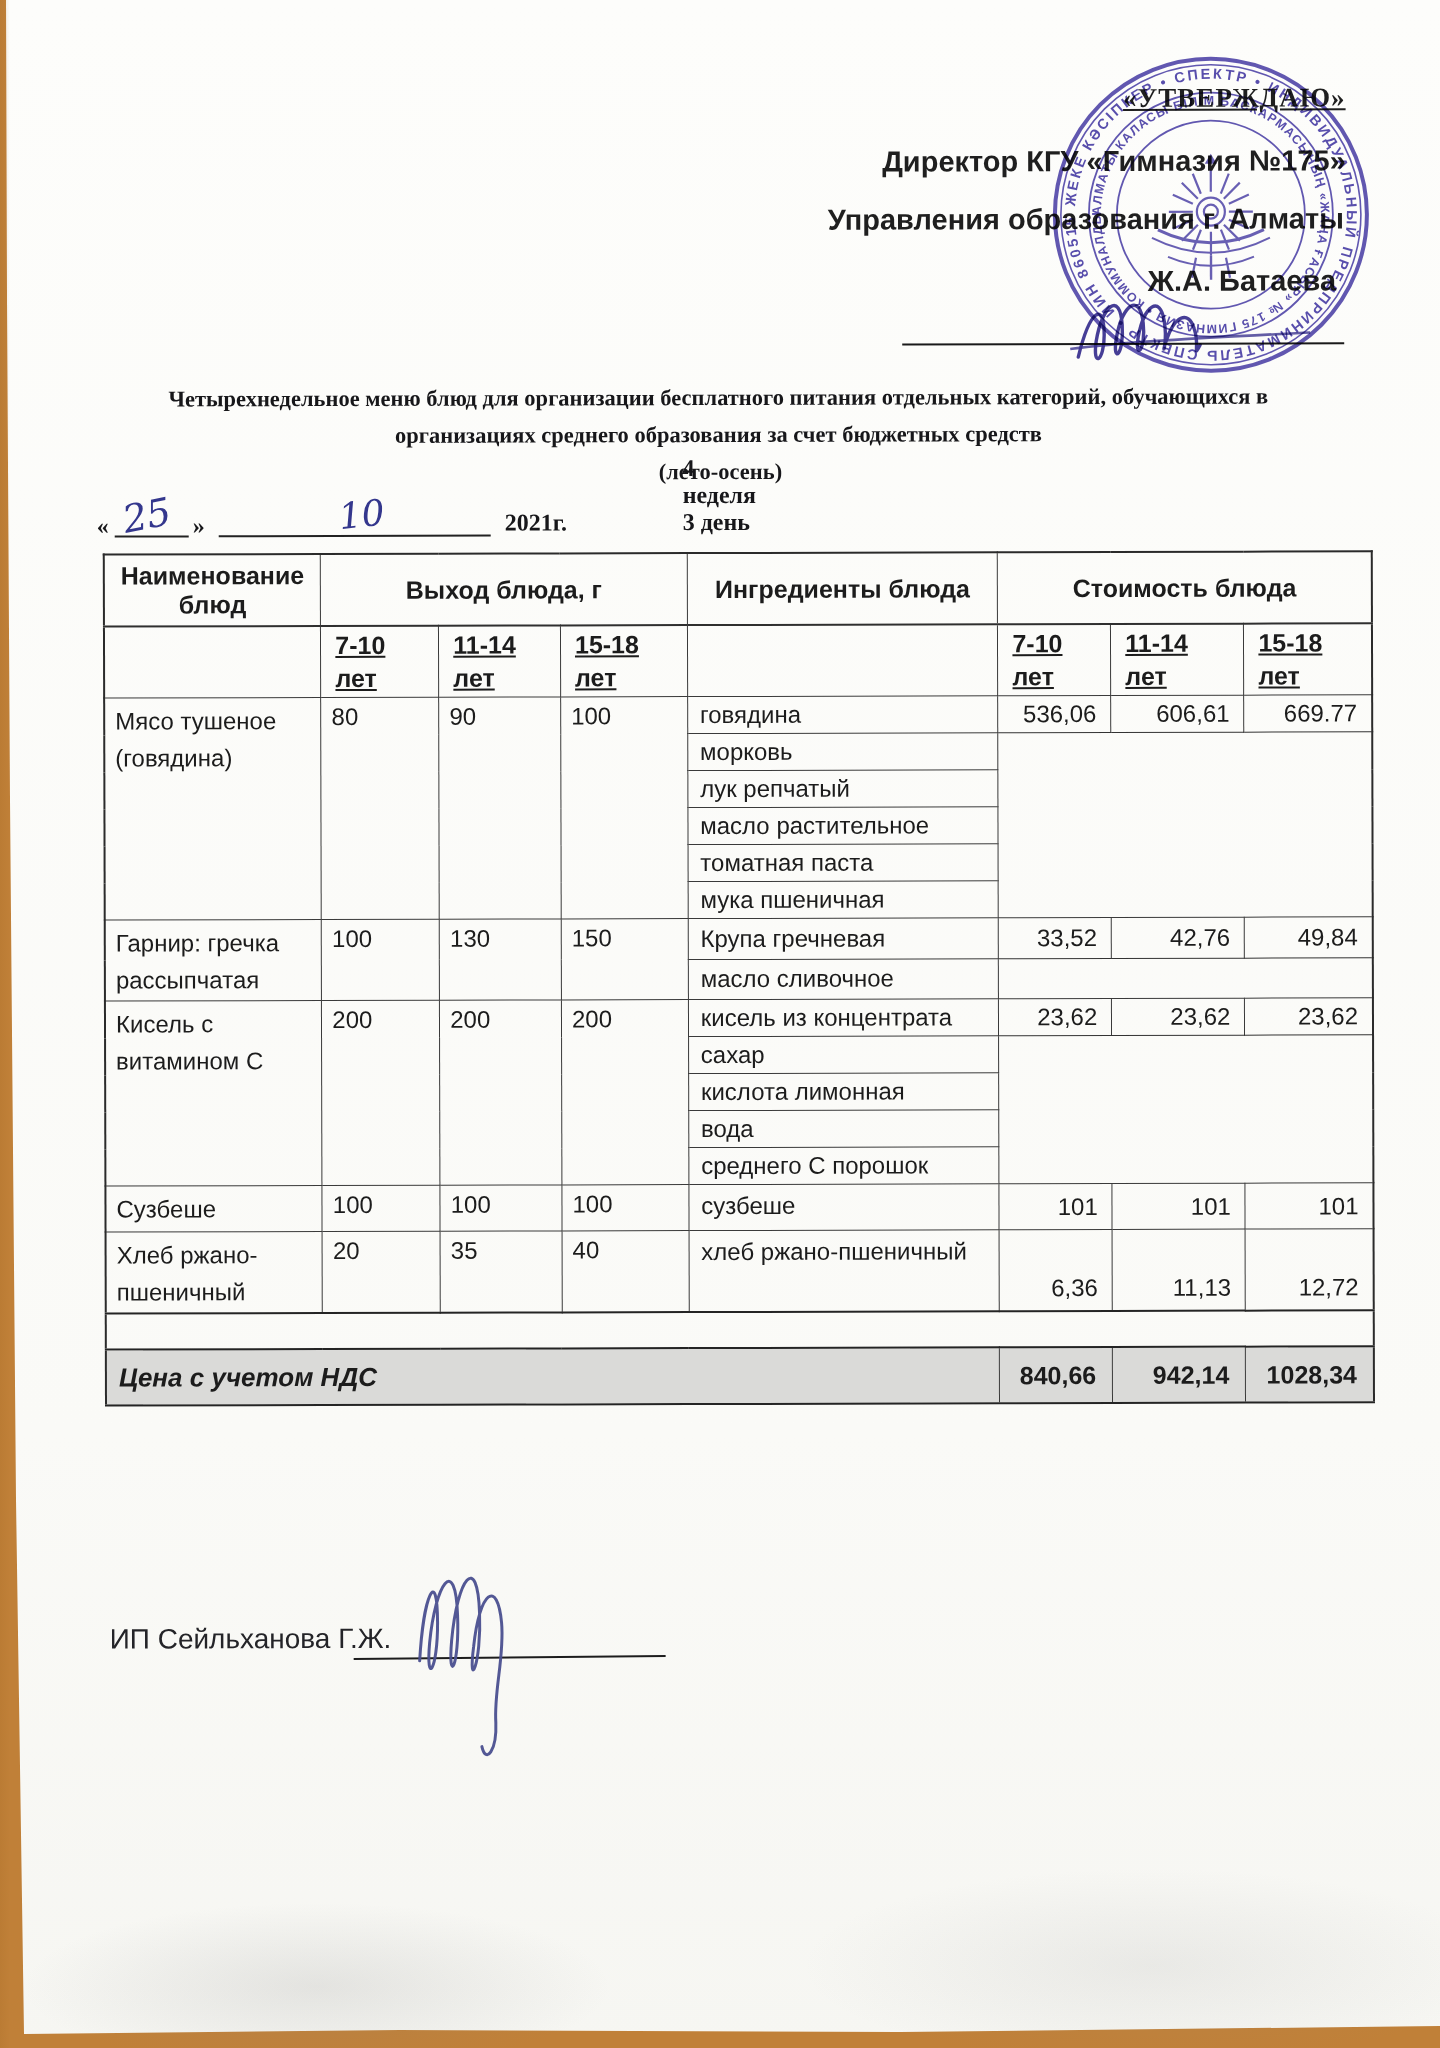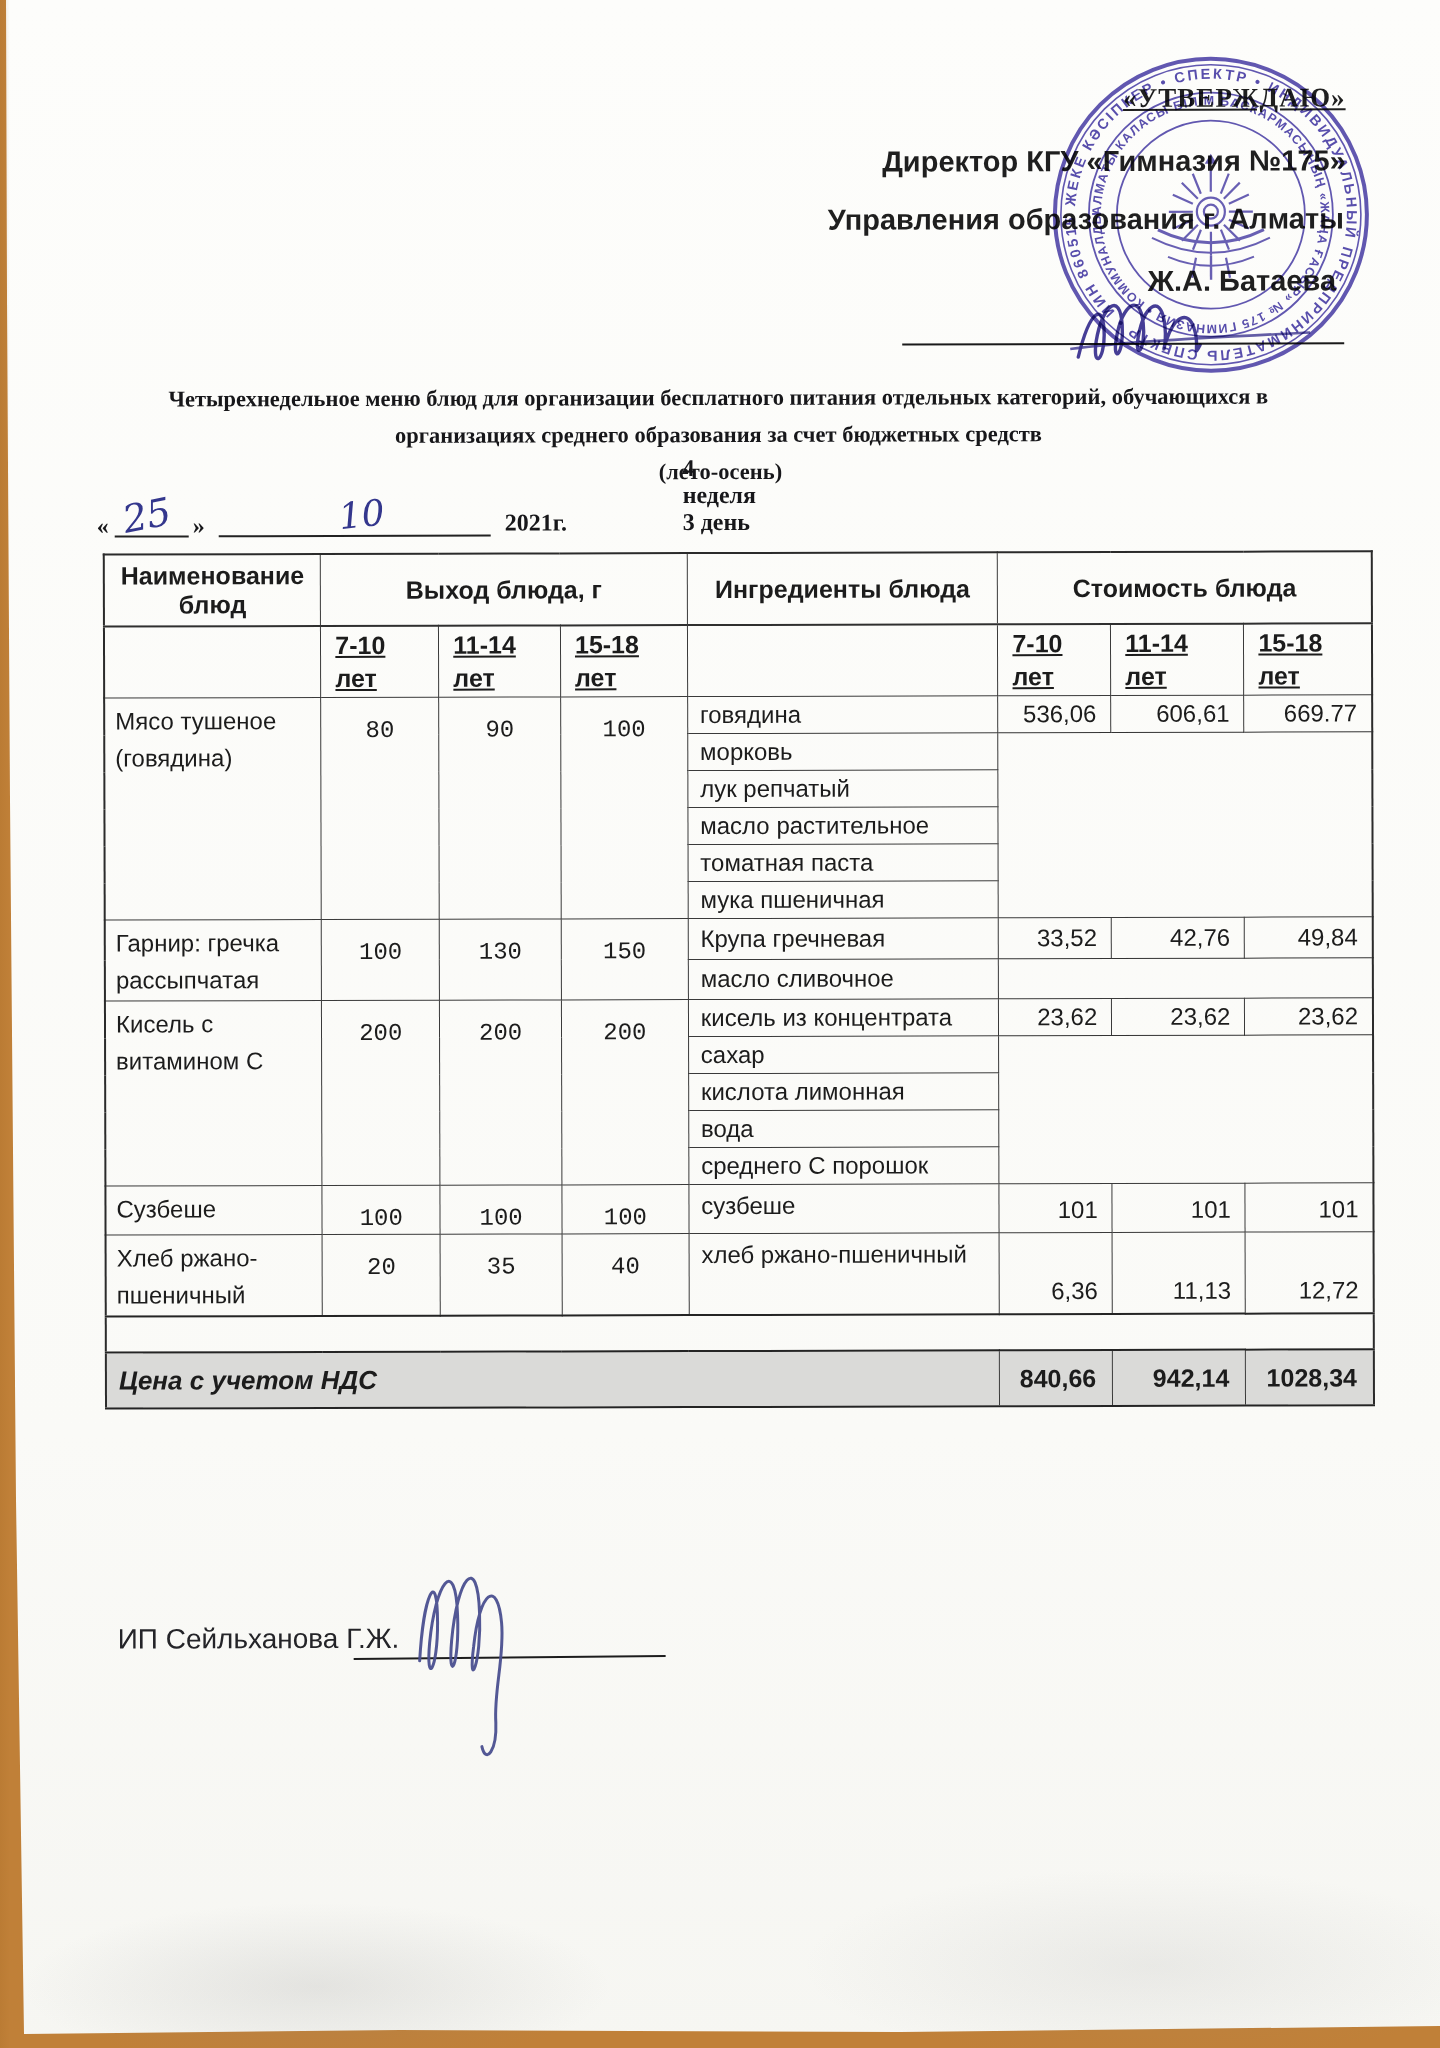--- a/index.html
+++ b/index.html
@@ -75,38 +75,38 @@
     border:1.6px solid #3a3a3a;
     padding:2px 10px;
     overflow:hidden;
   }
   .menu-table{border:2.4px solid #2b2b2b;}
   .menu-table th{font-weight:bold;font-size:25px;vertical-align:middle;text-align:center;}
   th.age{vertical-align:middle;text-align:left;padding-left:14px;line-height:33px;text-decoration:underline;}
   .h-row1 th{height:66px;border-bottom:2px solid #2f2f2f;}
   .h-row2 th{height:66px;}
   td.name-cell{vertical-align:top;text-align:left;padding:4px 6px 2px 10px;line-height:37px;}
-  td.out-cell{vertical-align:top;text-align:center;padding-top:19px;font-family:Liberation Mono, monospace;}
+  td.out-cell{vertical-align:top;text-align:left;padding-top:5px;}
   td.ingr-cell{vertical-align:middle;text-align:left;padding-left:12px;}
   td.ingr-top{vertical-align:top;padding-top:7px;}
   td.cost-cell{text-align:right;padding-right:14px;vertical-align:middle;}
   td.cost-bottom{vertical-align:bottom;padding-bottom:8px;}
   td.cost-under{border-bottom:1.8px solid #333;}
   td.cost-void{border-top:none;}
   tr.spacer-row td{height:30px;border-top:2.6px solid #242424;border-bottom:2.6px solid #242424;}
   tr.total-row td{
     background:#dadad8;height:50px;
     border-top:2.6px solid #242424;border-bottom:2.6px solid #242424;
     font-weight:bold;
   }
   td.total-label{font-style:italic;font-size:26px;text-align:left;padding-left:12px;vertical-align:middle;}
   td.total-value{text-align:right;padding-right:16px;font-size:25px;vertical-align:middle;}
 
   
-  .bottom-sign-label{position:absolute;left:116px;top:1622px;font-size:28px;color:#242428;}
+  .bottom-sign-label{position:absolute;left:108px;top:1622px;font-size:28px;color:#242428;}
   .bottom-sign-line{position:absolute;left:352px;top:1656px;width:312px;border-bottom:2px solid #1d1d1d;transform:rotate(-0.4deg);}
   .bottom-sign-svg{position:absolute;left:396px;top:1530px;width:160px;height:240px;}
 
   .left-edge-tint{
     position:absolute;left:0;top:0;width:10px;height:100%;
     background:linear-gradient(90deg,rgba(170,110,40,.25),rgba(0,0,0,0));
     pointer-events:none;
   }
 </style>
 </head>

